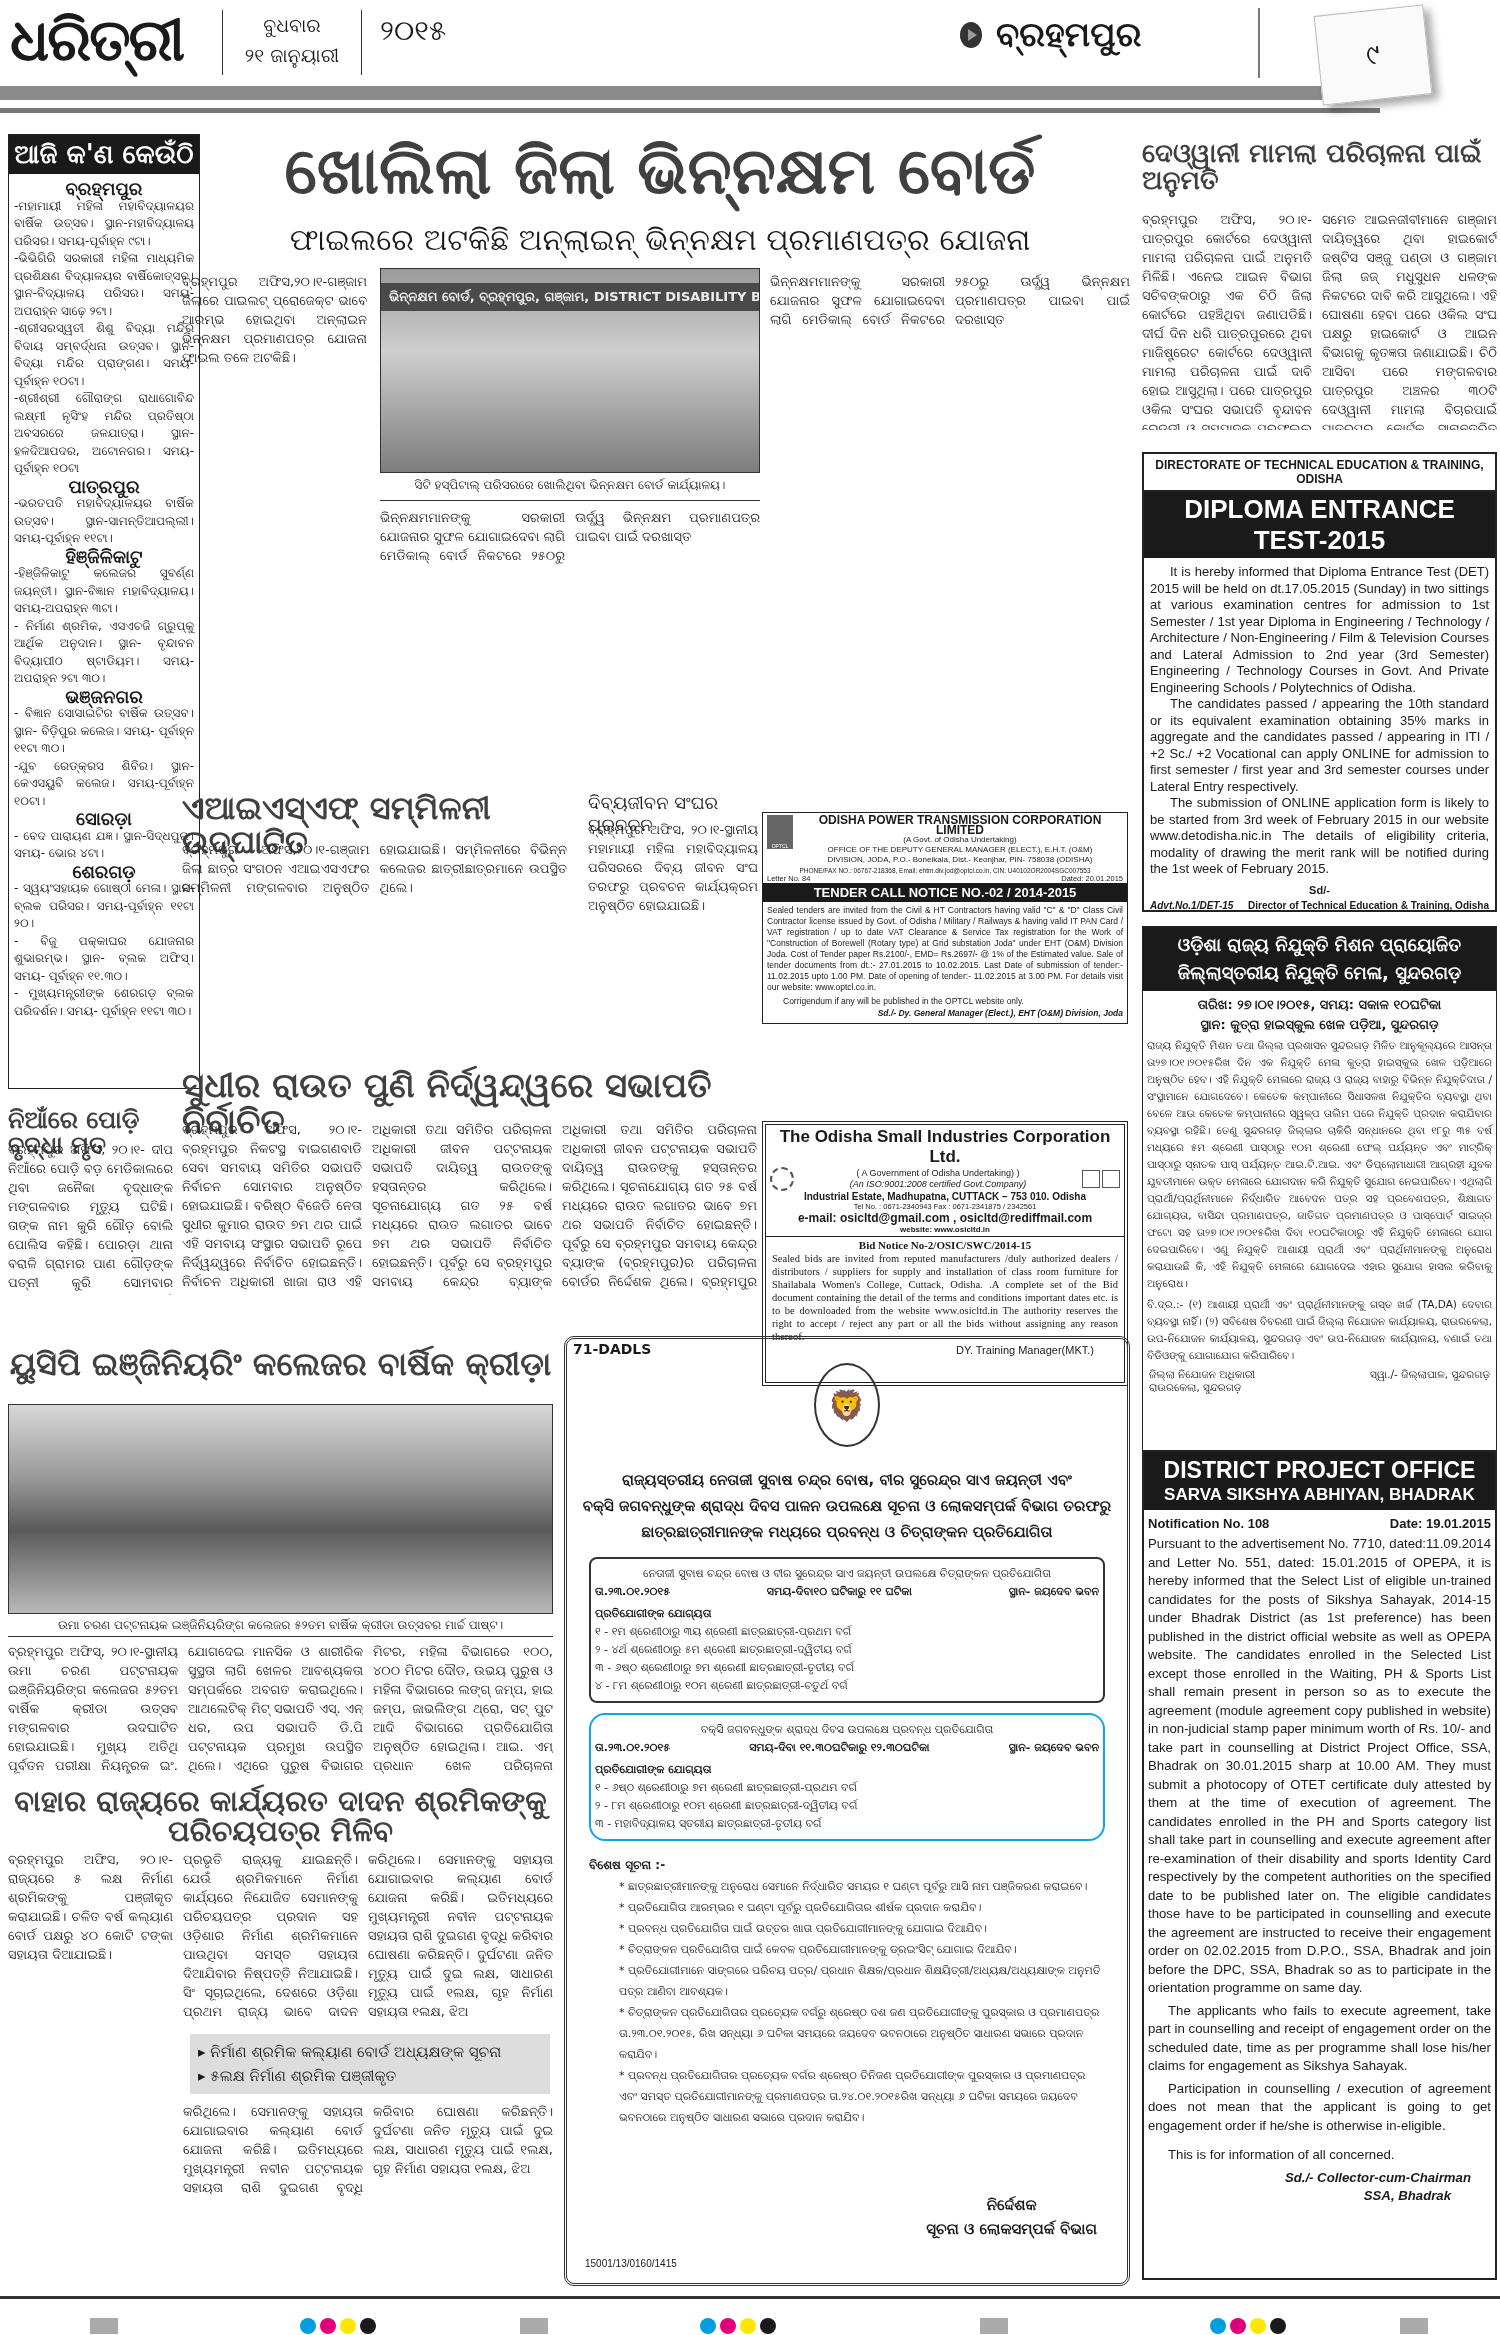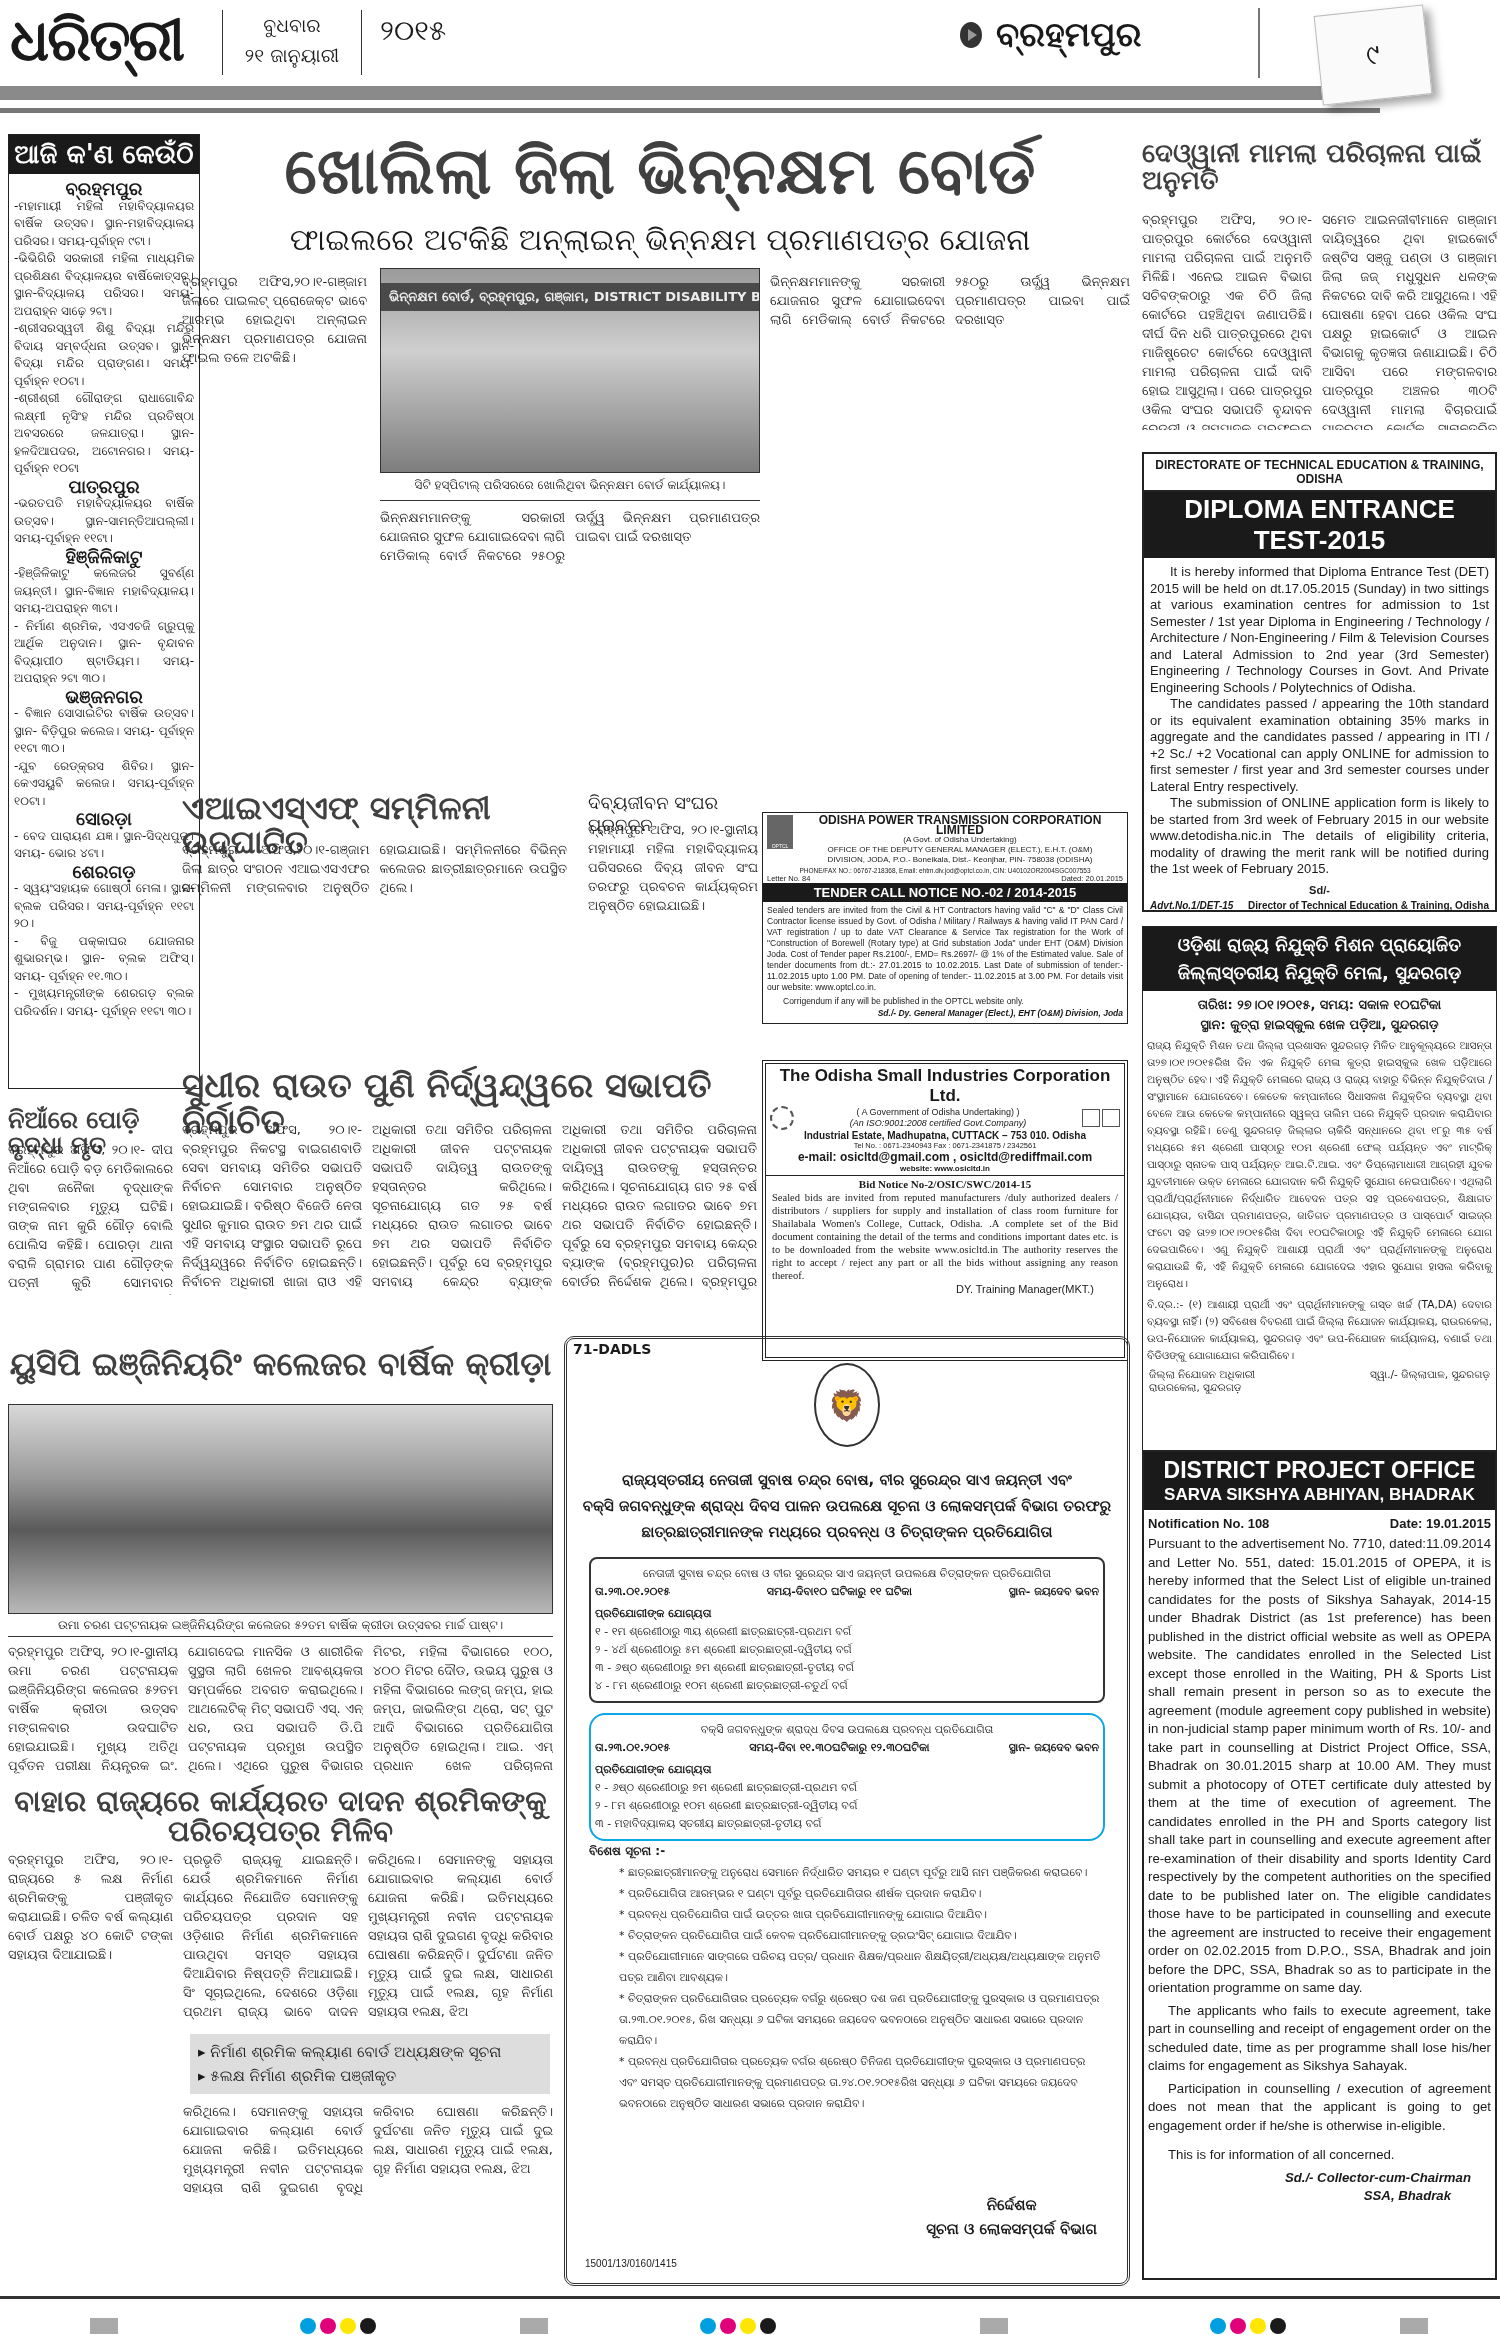--- a/index.html
+++ b/index.html
@@ -135,21 +135,21 @@
   <div style="font-size:8.5px;line-height:11px;text-align:justify;padding:3px 4px">Sealed tenders are invited from the Civil &amp; HT Contractors having valid "C" &amp; "D" Class Civil Contractor license issued by Govt. of Odisha / Military / Railways &amp; having valid IT PAN Card / VAT registration / up to date VAT Clearance &amp; Service Tax registration for the Work of "Construction of Borewell (Rotary type) at Grid substation Joda" under EHT (O&amp;M) Division Joda. Cost of Tender paper Rs.2100/-, EMD= Rs.2697/- @ 1% of the Estimated value. Sale of tender documents from dt.:- 27.01.2015 to 10.02.2015. Last Date of submission of tender:- 11.02.2015 upto 1.00 PM. Date of opening of tender:- 11.02.2015 at 3.00 PM. For details visit our website: www.optcl.co.in.</div>
   <div style="font-size:8.5px;padding:0 4px 0 20px">Corrigendum if any will be published in the OPTCL website only.</div>
   <div style="font-size:8.5px;font-weight:bold;font-style:italic;text-align:right;padding:2px 4px">Sd./- Dy. General Manager (Elect.), EHT (O&amp;M) Division, Joda</div>
 </div>
 
 <div class="abs hl" style="left:182px;top:1068px;width:580px;font-size:34px">ସୁଧୀର ରାଉତ ପୁଣି ନିର୍ଦ୍ୱନ୍ଦ୍ୱରେ ସଭାପତି ନିର୍ବାଚିତ</div>
 <div class="abs col" style="left:182px;top:1120px;width:180px;height:170px;overflow:hidden">ବ୍ରହ୍ମପୁର ଅଫିସ, ୨୦।୧-ବ୍ରହ୍ମପୁର ନିକଟସ୍ଥ ବାଇଗଣବାଡି ସେବା ସମବାୟ ସମିତିର ସଭାପତି ନିର୍ବାଚନ ସୋମବାର ଅନୁଷ୍ଠିତ ହୋଇଯାଇଛି। ବରିଷ୍ଠ ବିଜେଡି ନେତା ସୁଧୀର କୁମାର ରାଉତ ୭ମ ଥର ପାଇଁ ଏହି ସମବାୟ ସଂସ୍ଥାର ସଭାପତି ରୂପେ ନିର୍ଦ୍ୱନ୍ଦ୍ୱରେ ନିର୍ବାଚିତ ହୋଇଛନ୍ତି। ନିର୍ବାଚନ ଅଧିକାରୀ ଖାଜା ରାଓ ଏହି ଘୋଷଣା କରିଛନ୍ତି। ସମବାୟ ସମ୍ପ୍ରସାରଣ</div>
 <div class="abs col" style="left:372px;top:1120px;width:180px;height:170px;overflow:hidden">ଅଧିକାରୀ ତଥା ସମିତିର ପରିଚାଳନା ଅଧିକାରୀ ଜୀବନ ପଟ୍ଟନାୟକ ସଭାପତି ଦାୟିତ୍ୱ ରାଉତଙ୍କୁ ହସ୍ତାନ୍ତର କରିଥିଲେ। ସୂଚନାଯୋଗ୍ୟ ଗତ ୨୫ ବର୍ଷ ମଧ୍ୟରେ ରାଉତ ଲଗାତର ଭାବେ ୭ମ ଥର ସଭାପତି ନିର୍ବାଚିତ ହୋଇଛନ୍ତି। ପୂର୍ବରୁ ସେ ବ୍ରହ୍ମପୁର ସମବାୟ କେନ୍ଦ୍ର ବ୍ୟାଙ୍କ (ବ୍ରହ୍ମପୁର)ର ପରିଚାଳନା ବୋର୍ଡର ନିର୍ଦ୍ଦେଶକ ଥିଲେ। ବ୍ରହ୍ମପୁର ପାଇକାରୀ ସମବାୟ</div>
 <div class="abs col" style="left:562px;top:1120px;width:195px;height:170px;overflow:hidden">ଅଧିକାରୀ ତଥା ସମିତିର ପରିଚାଳନା ଅଧିକାରୀ ଜୀବନ ପଟ୍ଟନାୟକ ସଭାପତି ଦାୟିତ୍ୱ ରାଉତଙ୍କୁ ହସ୍ତାନ୍ତର କରିଥିଲେ। ସୂଚନାଯୋଗ୍ୟ ଗତ ୨୫ ବର୍ଷ ମଧ୍ୟରେ ରାଉତ ଲଗାତର ଭାବେ ୭ମ ଥର ସଭାପତି ନିର୍ବାଚିତ ହୋଇଛନ୍ତି। ପୂର୍ବରୁ ସେ ବ୍ରହ୍ମପୁର ସମବାୟ କେନ୍ଦ୍ର ବ୍ୟାଙ୍କ (ବ୍ରହ୍ମପୁର)ର ପରିଚାଳନା ବୋର୍ଡର ନିର୍ଦ୍ଦେଶକ ଥିଲେ। ବ୍ରହ୍ମପୁର ପାଇକାରୀ ସମବାୟ</div>
 
-<div class="abs box ad-en" style="left:762px;top:1060px;width:366px;height:301px;border:4px double #222">
+<div class="abs box ad-en" style="left:762px;top:1121px;width:366px;height:265px;border:4px double #222">
   <div style="text-align:center;font-size:17px;font-weight:bold;padding-top:2px">The Odisha Small Industries Corporation Ltd.</div>
   <div style="display:flex;align-items:center;padding:0 4px">
     <div style="width:24px;height:24px;border-radius:50%;border:2px dashed #555"></div>
     <div style="flex:1;text-align:center;font-size:9px;line-height:11px">
       <div>( A Government of Odisha Undertaking) )</div>
       <i>(An ISO:9001:2008 certified Govt.Company)</i>
     </div>
     <div style="width:18px;height:18px;border:1px solid #555;margin-right:2px"></div>
     <div style="width:18px;height:18px;border:1px solid #555"></div>
   </div>
@@ -209,21 +209,21 @@
     <div style="display:flex;justify-content:space-between;font-weight:bold">
       <span>ତା.୨୩.୦୧.୨୦୧୫</span>
       <span>ସମୟ-ଦିବା ୧୧.୩୦ଘଟିକାରୁ ୧୨.୩୦ଘଟିକା</span>
       <span>ସ୍ଥାନ- ଜୟଦେବ ଭବନ</span>
     </div>
     <div style="font-weight:bold;margin-top:4px">ପ୍ରତିଯୋଗୀଙ୍କ ଯୋଗ୍ୟତା</div>
     <div>୧ - ୬ଷ୍ଠ ଶ୍ରେଣୀଠାରୁ ୭ମ ଶ୍ରେଣୀ ଛାତ୍ରଛାତ୍ରୀ-ପ୍ରଥମ ବର୍ଗ</div>
     <div>୨ - ୮ମ ଶ୍ରେଣୀଠାରୁ ୧୦ମ ଶ୍ରେଣୀ ଛାତ୍ରଛାତ୍ରୀ-ଦ୍ୱିତୀୟ ବର୍ଗ</div>
     <div>୩ - ମହାବିଦ୍ୟାଳୟ ସ୍ତରୀୟ ଛାତ୍ରଛାତ୍ରୀ-ତୃତୀୟ ବର୍ଗ</div>
   </div>
-  <div style="margin:0 22px 0;font-size:11px;line-height:21px">
+  <div style="margin:14px 22px 0;font-size:11px;line-height:21px">
     <div style="font-weight:bold;font-size:12px">ବିଶେଷ ସୂଚନା :-</div>
     <ul style="list-style:none;padding-left:30px">
       <li>* <span>ଛାତ୍ରଛାତ୍ରୀମାନଙ୍କୁ ଅନୁରୋଧ ସେମାନେ ନିର୍ଦ୍ଧାରିତ ସମୟର ୧ ଘଣ୍ଟା ପୂର୍ବରୁ ଆସି ନାମ ପଞ୍ଜିକରଣ କରାଇବେ।</span></li>
       <li>* <span>ପ୍ରତିଯୋଗିତା ଆରମ୍ଭର ୧ ଘଣ୍ଟା ପୂର୍ବରୁ ପ୍ରତିଯୋଗିତାର ଶୀର୍ଷକ ପ୍ରଦାନ କରାଯିବ।</span></li>
       <li>* <span>ପ୍ରବନ୍ଧ ପ୍ରତିଯୋଗିତା ପାଇଁ ଉତ୍ତର ଖାତା ପ୍ରତିଯୋଗୀମାନଙ୍କୁ ଯୋଗାଇ ଦିଆଯିବ।</span></li>
       <li>* <span>ଚିତ୍ରାଙ୍କନ ପ୍ରତିଯୋଗିତା ପାଇଁ କେବଳ ପ୍ରତିଯୋଗୀମାନଙ୍କୁ ଡ୍ରଇଂସିଟ୍ ଯୋଗାଇ ଦିଆଯିବ।</span></li>
       <li>* <span>ପ୍ରତିଯୋଗୀମାନେ ସାଙ୍ଗରେ ପରିଚୟ ପତ୍ର/ ପ୍ରଧାନ ଶିକ୍ଷକ/ପ୍ରଧାନ ଶିକ୍ଷୟିତ୍ରୀ/ଅଧ୍ୟକ୍ଷ/ଅଧ୍ୟକ୍ଷାଙ୍କ ଅନୁମତି ପତ୍ର ଆଣିବା ଆବଶ୍ୟକ।</span></li>
       <li>* <span>ଚିତ୍ରାଙ୍କନ ପ୍ରତିଯୋଗିତାର ପ୍ରତ୍ୟେକ ବର୍ଗରୁ ଶ୍ରେଷ୍ଠ ଦଶ ଜଣ ପ୍ରତିଯୋଗୀଙ୍କୁ ପୁରସ୍କାର ଓ ପ୍ରମାଣପତ୍ର ତା.୨୩.୦୧.୨୦୧୫, ରିଖ ସନ୍ଧ୍ୟା ୬ ଘଟିକା ସମୟରେ ଜୟଦେବ ଭବନଠାରେ ଅନୁଷ୍ଠିତ ସାଧାରଣ ସଭାରେ ପ୍ରଦାନ କରାଯିବ।</span></li>
       <li>* <span>ପ୍ରବନ୍ଧ ପ୍ରତିଯୋଗିତାର ପ୍ରତ୍ୟେକ ବର୍ଗର ଶ୍ରେଷ୍ଠ ତିନିଜଣ ପ୍ରତିଯୋଗୀଙ୍କ ପୁରସ୍କାର ଓ ପ୍ରମାଣପତ୍ର ଏବଂ ସମସ୍ତ ପ୍ରତିଯୋଗୀମାନଙ୍କୁ ପ୍ରମାଣପତ୍ର ତା.୨୪.୦୧.୨୦୧୫ରିଖ ସନ୍ଧ୍ୟା ୬ ଘଟିକା ସମୟରେ ଜୟଦେବ ଭବନଠାରେ ଅନୁଷ୍ଠିତ ସାଧାରଣ ସଭାରେ ପ୍ରଦାନ କରାଯିବ।</span></li>
     </ul>

